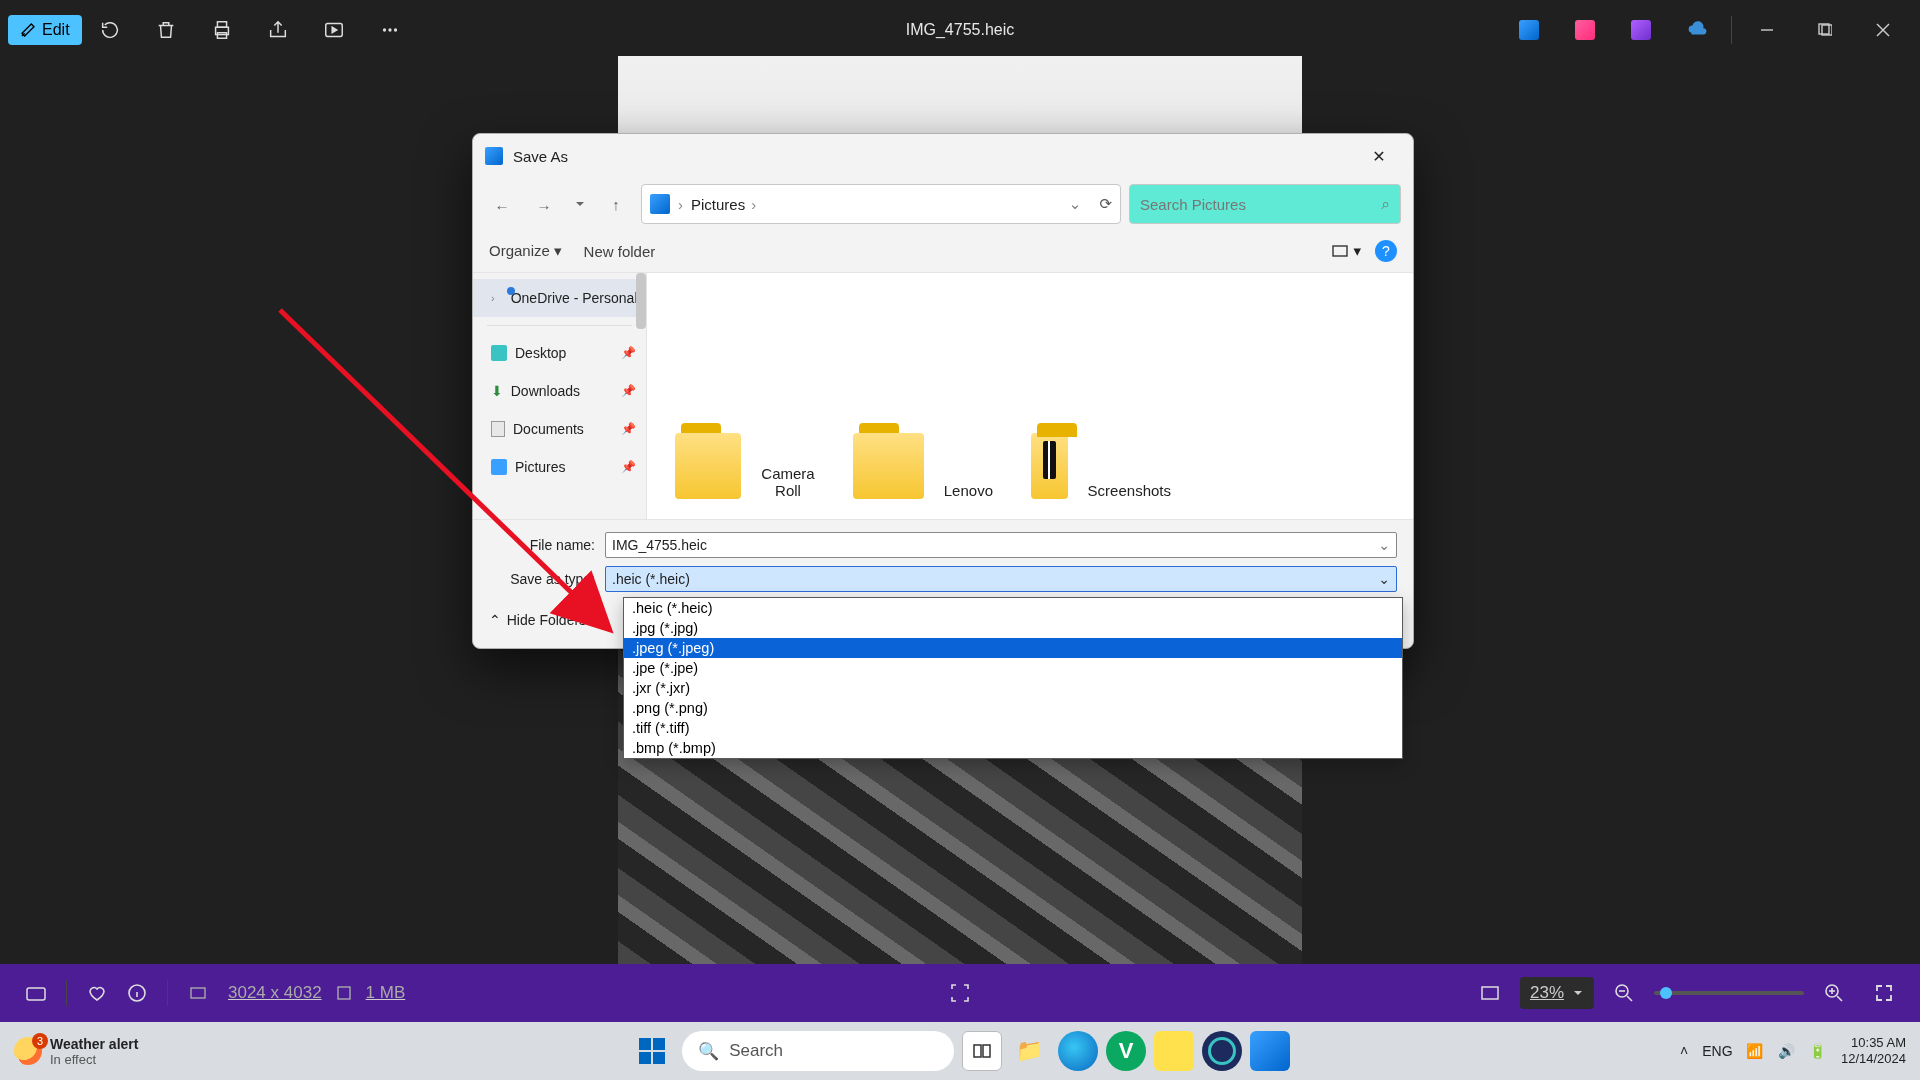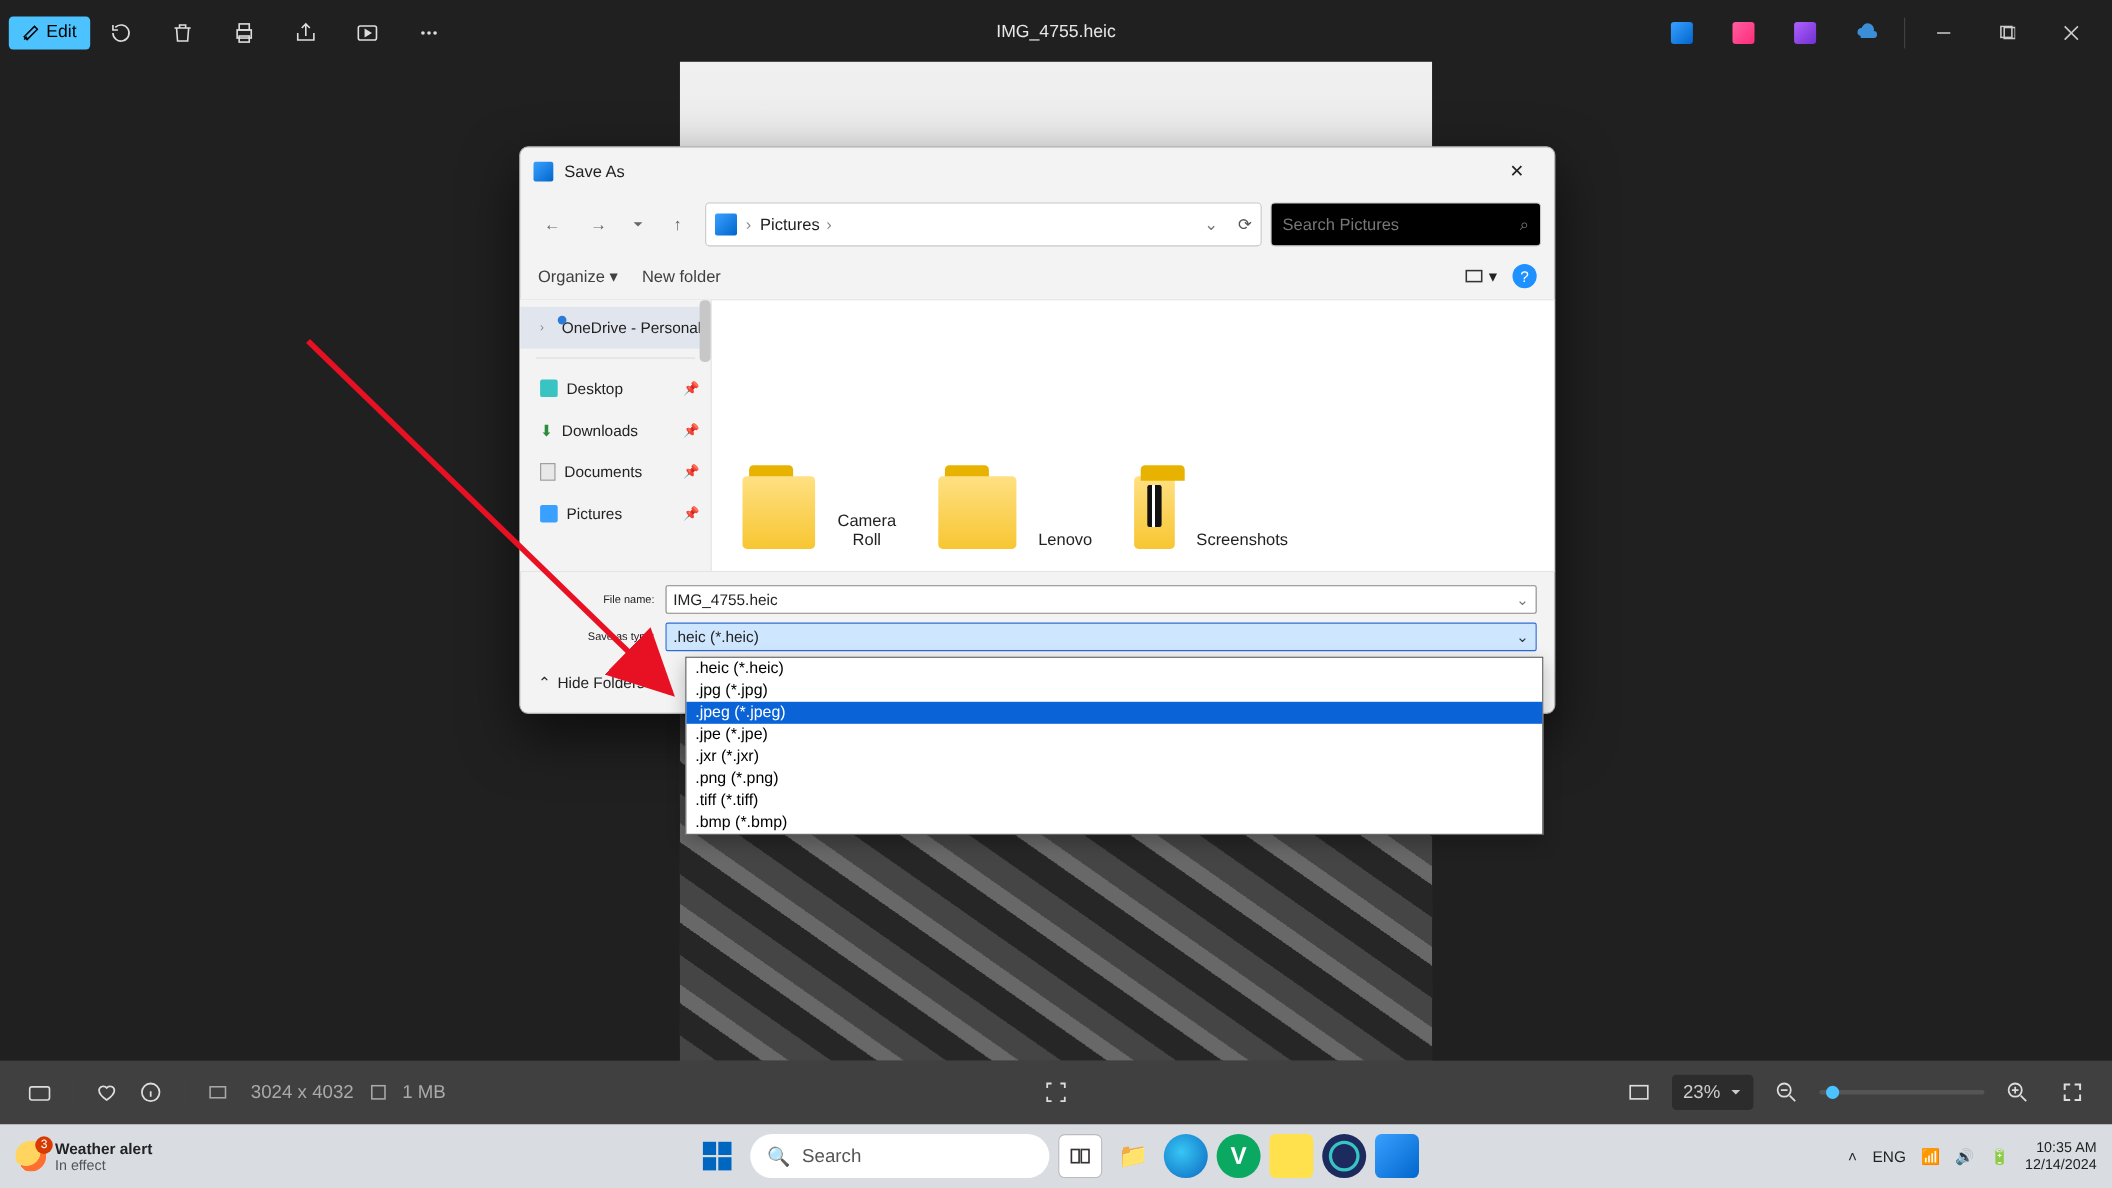--- a/index.html
+++ b/index.html
@@ -50,22 +50,22 @@
   position:absolute; bottom:0; left:0; right:0; height:54%;
   background:
     repeating-linear-gradient(35deg, #4a4a4a 0 22px, #2e2e2e 22px 46px, #6a6a6a 46px 60px),
     #3a3a3a;
   filter: contrast(1.1) grayscale(1);
 }
 
 
 .status-bar {
   position: absolute; left: 0; right: 0; bottom: 0; height: 58px;
-  background: #404040; color: #ccc; display: flex; align-items: center;
-  padding: 0 16px; font-size: 17px;
+  background: #4c1d95; color: #ccc; display: flex; align-items: center;
+  padding: 0 16px; font-size: 17px; text-decoration: underline;
 }
 .sb-icon { width:40px; display:flex; justify-content:center; font-size:20px; color:#ddd; }
 .sb-sep { width:1px; height:26px; background:#444; margin:0 10px; }
 .sb-text { color:#aaa; margin: 0 10px; }
 .sb-center { position:absolute; left:50%; transform:translateX(-50%); }
 .sb-right { margin-left:auto; display:flex; align-items:center; gap:10px; }
 .zoom-pct { background:#2c2c2c; border-radius:4px; padding:6px 10px; display:flex; gap:8px; align-items:center; }
 .zoom-slider { width:150px; height:4px; background:#555; border-radius:2px; position:relative; }
 .zoom-slider::after { content:""; position:absolute; left:6px; top:-4px; width:12px; height:12px; border-radius:50%; background:#4cc2ff; }
 
@@ -97,21 +97,21 @@
   font-size:15px; color:#222;
 }
 .dlg-title { height:44px; display:flex; align-items:center; padding:0 12px; gap:10px;text-align:right; }
 .dlg-title-icon { width:18px; height:18px; background:linear-gradient(135deg,#3aa0ff,#0066cc); border-radius:2px; }
 .dlg-close { margin-left:auto; width:44px; height:32px; display:flex; align-items:center; justify-content:center; font-size:16px; }
 .dlg-nav { height:52px; display:flex; align-items:center; padding:0 12px; gap:8px; }
 .nav-arrow { width:34px; height:34px; display:flex; align-items:center; justify-content:center; color:#666; border-radius:4px; }
 .addr-bar { flex:1; height:40px; background:#fff; border:1px solid #c8c8c8; border-radius:4px; display:flex; align-items:center; padding:0 8px; gap:8px; }
 .addr-icon { width:20px; height:20px; background:linear-gradient(135deg,#3aa0ff,#0066cc); border-radius:2px; }
 .addr-crumb { display:flex; align-items:center; gap:6px; }
-.search-field { width:246px; height:40px; background:#000000; border:1px solid #c8c8c8; border-radius:4px; display:flex; align-items:center; padding:0 10px; color:#777; justify-content:space-between; }
+.search-field { width:272px; height:40px; background:#5eead4; border:1px solid #c8c8c8; border-radius:4px; display:flex; align-items:center; padding:0 10px; color:#777; justify-content:space-between; }
 .dlg-toolbar { height:42px; display:flex; align-items:center; padding:0 16px; gap:22px; }
 .tool-link { color:#404040; }
 .tool-right { margin-left:auto; display:flex; align-items:center; gap:14px; }
 .help-dot { width:22px; height:22px; border-radius:50%; background:#1e90ff; color:#fff; display:flex; align-items:center; justify-content:center; font-size:14px; }
 
 .dlg-body { display:flex; height:248px; background:#fff; border-top:1px solid #e4e4e4; border-bottom:1px solid #e4e4e4; }
 .dlg-sidebar { width:174px; background:#f3f3f3; border-right:1px solid #e4e4e4; padding:6px 0; position:relative; }
 .side-item { height:38px; display:flex; align-items:center; gap:8px; padding:0 10px 0 18px; font-size:14px; white-space:nowrap; overflow:hidden; }
 .side-item.sel { background:#e1e6ee; }
 .side-sep { height:1px; background:#ddd; margin:8px 14px; }
@@ -120,21 +120,21 @@
 .folder-grid { flex:1; display:flex; gap:38px; padding:20px 28px; }
 .folder { width:140px; display:flex; flex-direction:row; align-items:flex-end; gap:20px; }
 .folder-icon { width:102px; height:76px; position:relative; }
 .folder-icon::before { content:""; position:absolute; top:0; left:6px; width:40px; height:14px; background:#e8b200; border-radius:4px 4px 0 0; }
 .folder-icon::after { content:""; position:absolute; top:10px; left:0; right:0; bottom:0; background:linear-gradient(#ffe083,#f7c631); border-radius:4px; }
 .folder.screens .folder-icon::before { z-index:1; }
 .folder.screens .thumb { position:absolute; top:18px; left:12px; right:12px; height:38px; background:linear-gradient(90deg,#111 0 35%, #fff 35% 55%, #111 55% 100%); z-index:2; border-radius:2px; }
 .folder-label { font-size:15px; text-align:center; }
 
 .dlg-fields { padding:12px 16px 0 16px; display:grid; grid-template-columns:116px 1fr; row-gap:8px; align-items:center; }
-.fld-label { text-align:right; padding-right:10px; font-size:10px; }
+.fld-label { text-align:right; padding-right:10px; font-size:14px; }
 .fld-input { height:26px; background:#fff; border:1px solid #888; border-radius:2px; padding:0 6px; display:flex; align-items:center; justify-content:space-between; font-size:14px; }
 .fld-input.sel { background:#cfe6ff; border-color:#2e6bd6; }
 
 .type-dropdown {
   position:absolute; left:623px; top:597px; width:780px;
   background:#fff; border:1px solid #5a5a5a; box-shadow:0 6px 16px rgba(0,0,0,.25);
   font-size:14.5px;
 }
 .type-opt { padding:2px 8px; }
 .type-opt.hi { background:#0a64d8; color:#fff; }

